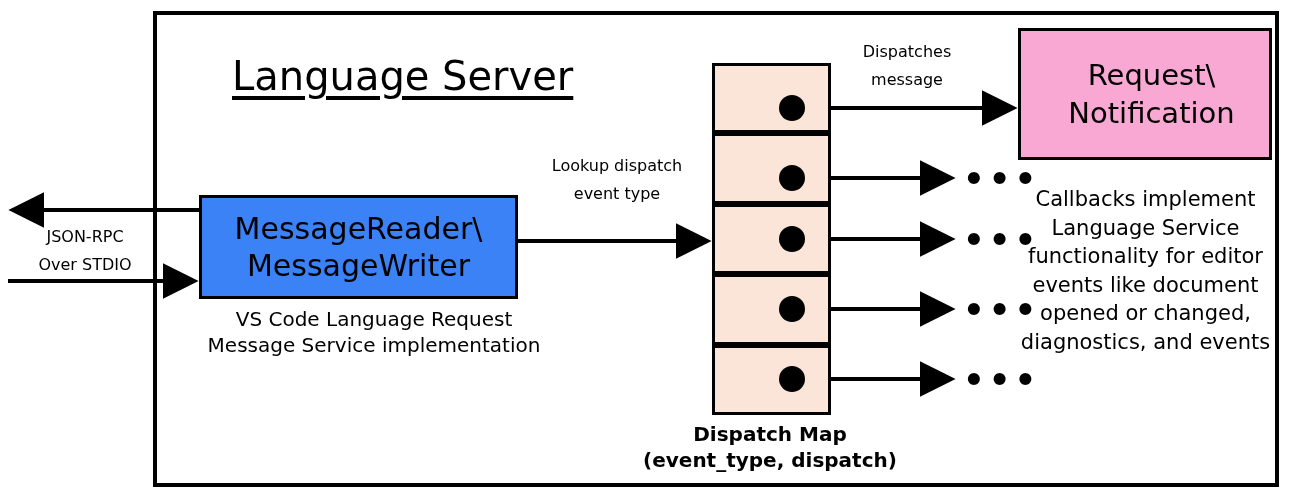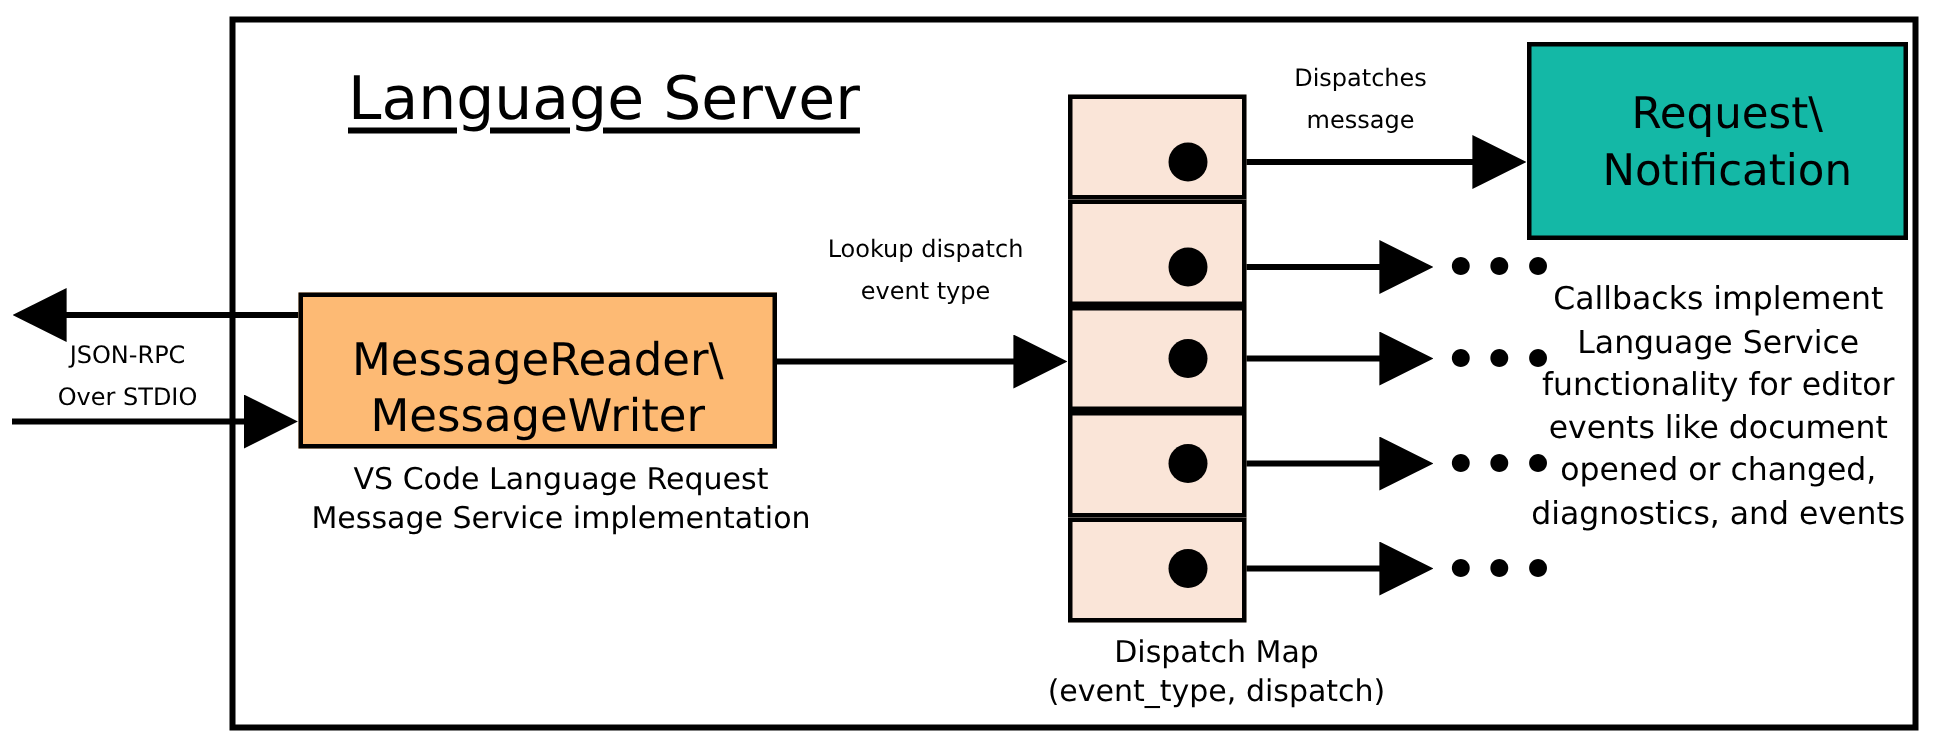--- a/index.html
+++ b/index.html
@@ -10,48 +10,48 @@
   }
   #stage{position:absolute;left:0;top:0;width:1291px;height:494px;}
 
   
   .server-frame{
     position:absolute;left:153px;top:11px;width:1126px;height:476px;
     border:4px solid #000;box-sizing:border-box;background:transparent;
   }
 
   .title{
-    position:absolute;left:232px;top:42px;
+    position:absolute;left:232px;top:52px;
     font-size:40px;line-height:48px;
     text-decoration:underline;
     text-underline-offset:6px;
     white-space:nowrap;
   }
 
   
   .box{
     position:absolute;box-sizing:border-box;border:3px solid #000;
     display:flex;flex-direction:column;align-items:center;justify-content:center;
     text-align:center;
   }
   .box-reader{
     left:199px;top:195px;width:319px;height:104px;
-    background:#fdba74;font-size:30px;line-height:37px;justify-content:flex-end;
+    background:#3b82f6;font-size:30px;line-height:37px;
   }
   .box-callback{
     left:1018px;top:28px;width:254px;height:132px;
-    background:#14b8a6;font-size:29px;line-height:38px;padding-left:13px;
+    background:#f9a8d4;font-size:29px;line-height:38px;padding-left:13px;
   }
 
   
   .caption{
     position:absolute;text-align:center;font-size:20px;line-height:26px;
   }
   .cap-reader{left:199px;top:306px;width:350px;}
-  .cap-map{left:671px;top:421px;width:280px;}
+  .cap-map{left:630px;top:421px;width:280px;font-weight:bold;}
   .cap-callback{left:1007px;top:185px;width:277px;font-size:21px;line-height:28.5px;}
 
   
   .elabel{position:absolute;text-align:center;font-size:16px;line-height:28px;}
   .lbl-json{left:10px;top:223px;width:150px;}
   .lbl-lookup{left:512px;top:152px;width:210px;}
   .lbl-dispatch{left:822px;top:38px;width:170px;}
 
   
   .dmap{position:absolute;left:712px;top:63px;width:119px;height:352px;}

